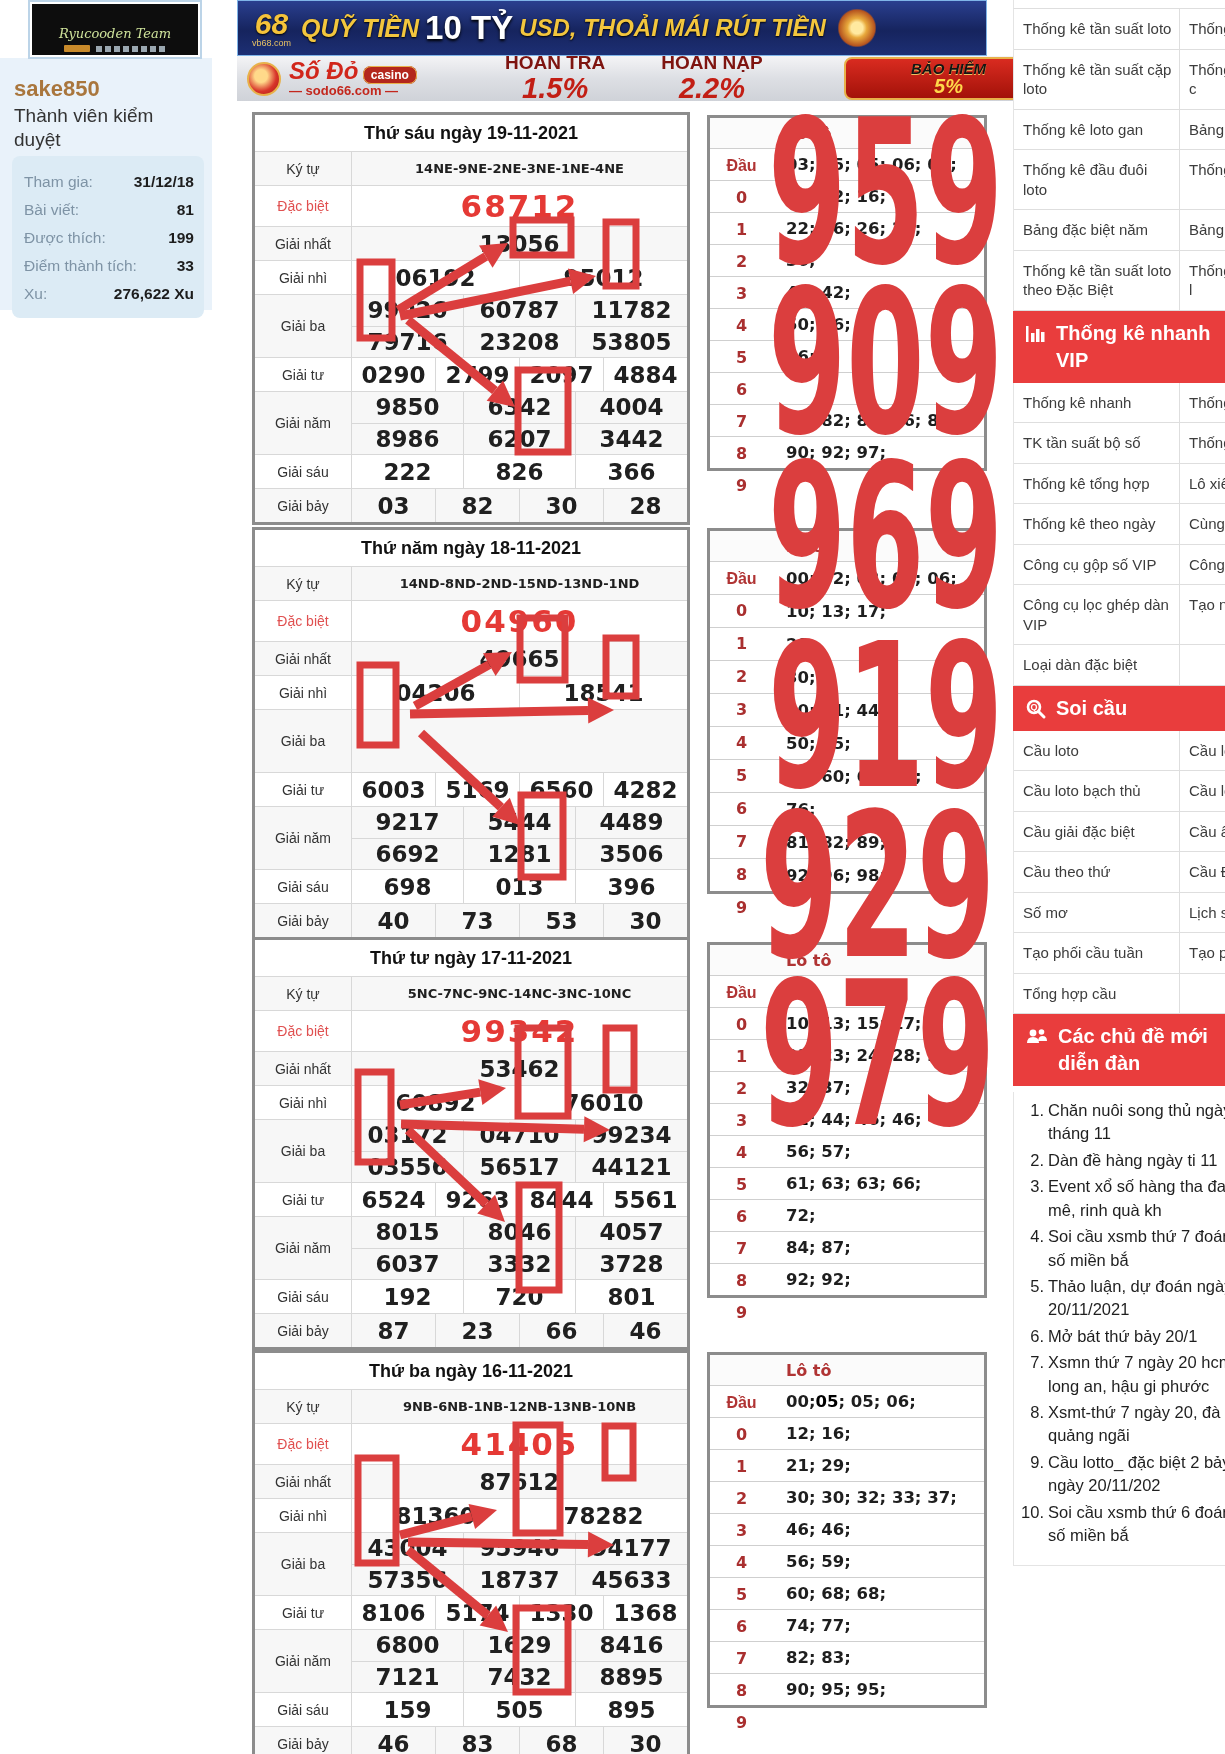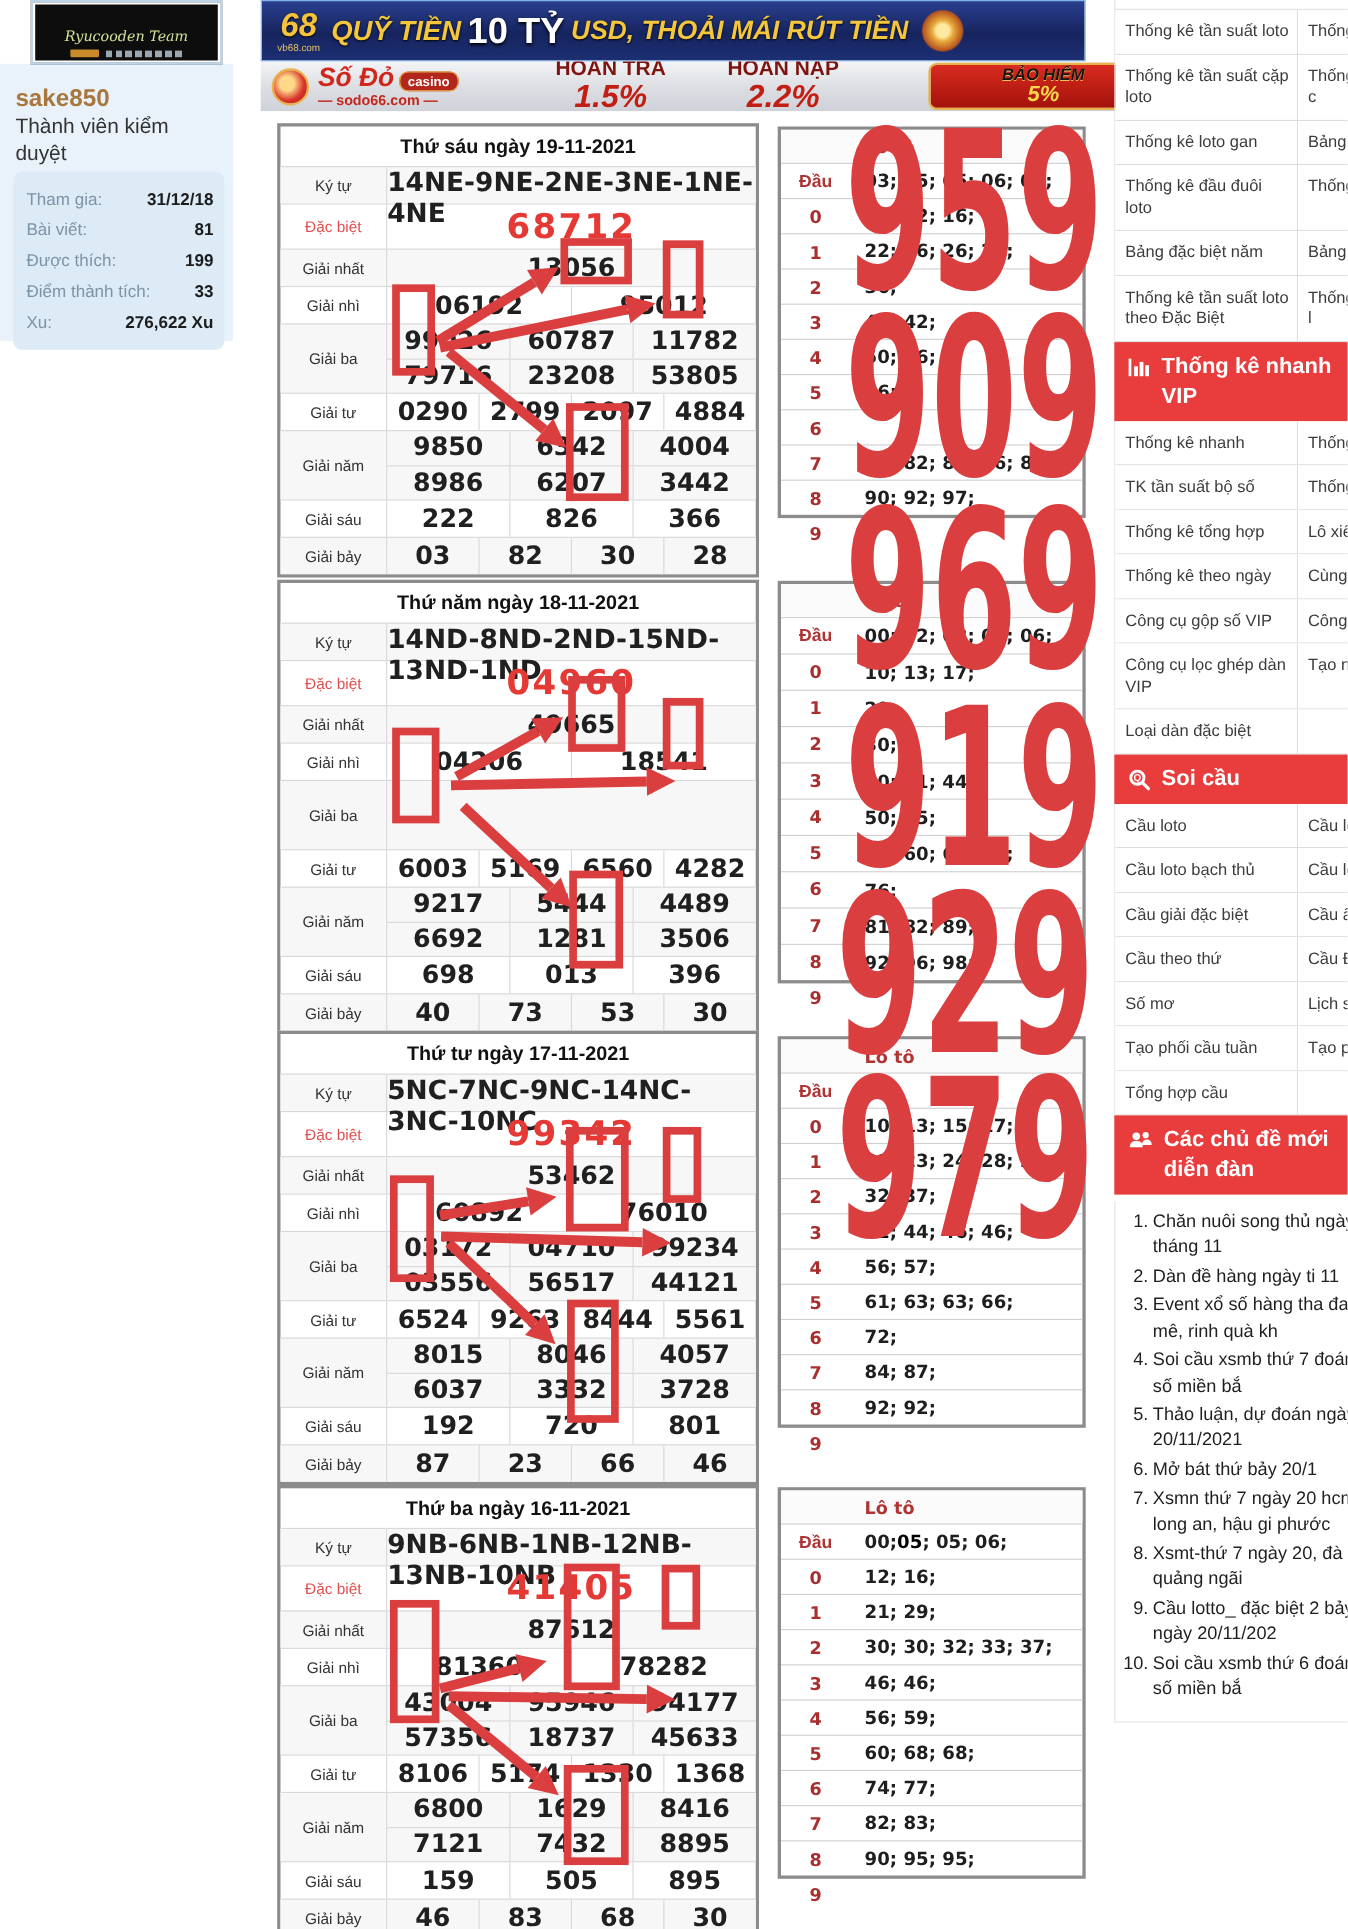--- a/index.html
+++ b/index.html
@@ -55,21 +55,21 @@
   .h33{height:33px;} .h40{height:40px;} .h62{height:62px;}
   .rt-label{width:96px;flex:0 0 96px;display:flex;align-items:center;justify-content:center;
      font-size:14px;color:#333;border-right:1px solid #d8d8d8;text-align:center;}
   .rt-label.red{color:#e05050;}
   .rt-vals{flex:1;display:flex;flex-direction:column;}
   .rt-line{flex:1;display:flex;}
   .rt-line + .rt-line{border-top:1px solid #d8d8d8;}
   .rt-cell{flex:1;display:flex;align-items:center;justify-content:center;
      font-family:"DejaVu Sans",sans-serif;font-size:23px;font-weight:bold;color:#202020;}
   .rt-cell + .rt-cell{border-left:1px solid #d8d8d8;}
-  .rt-cell.kytu{font-size:24px;}
+  .rt-cell.kytu{font-size:13px;}
   .rt-cell.db{font-size:31px;color:#e53935;letter-spacing:2px;}
   .alt{background:#f7f7f7;}
   
   .ltable{position:absolute;left:707px;width:280px;background:#fff;border:3px solid #8c8c8c;box-sizing:border-box;}
   .lt-head{display:flex;height:30px;background:#fbfbfb;}
   .lt-head .c1,.lt-head .c2{display:flex;align-items:center;font-size:16px;font-weight:bold;color:#b03434;}
   .lt-row{display:flex;border-top:1px solid #cfcfcf;}
   .lt-row .c1{display:flex;align-items:center;justify-content:center;font-family:"DejaVu Sans",sans-serif;
       font-size:16px;font-weight:bold;color:#a92f2f;}
   .c1{width:63px;flex:0 0 63px;border-right:6px solid #737373;justify-content:center;margin-top:48px;}

